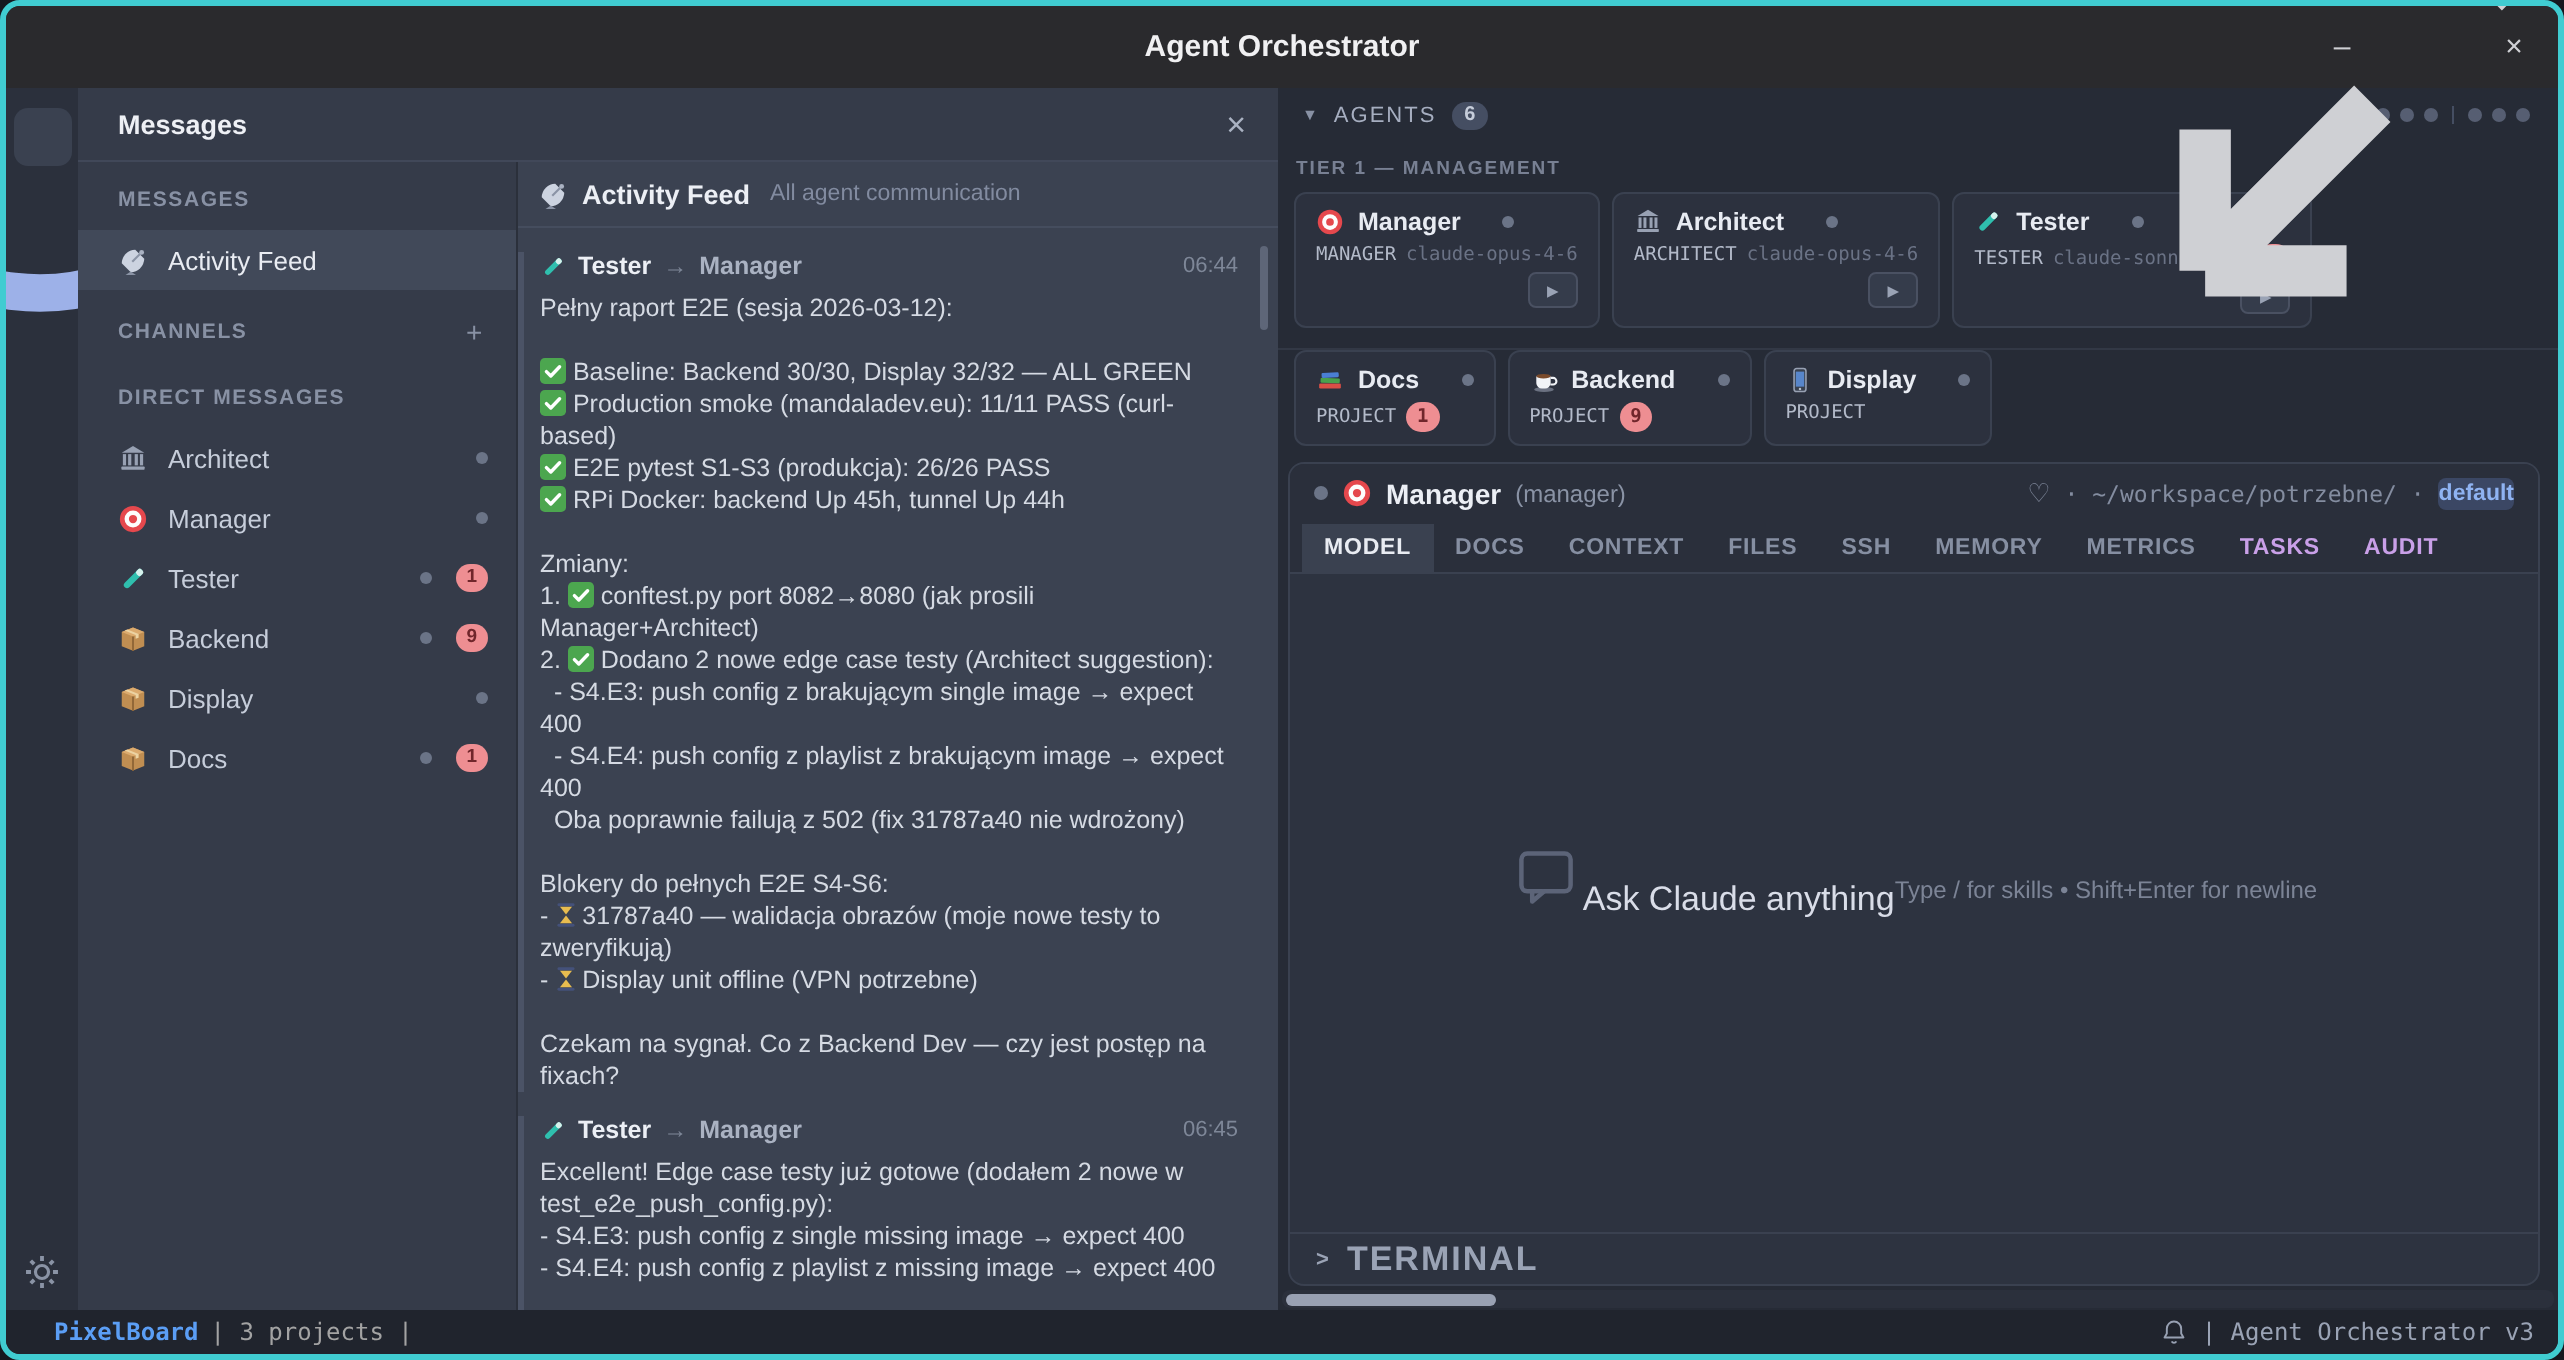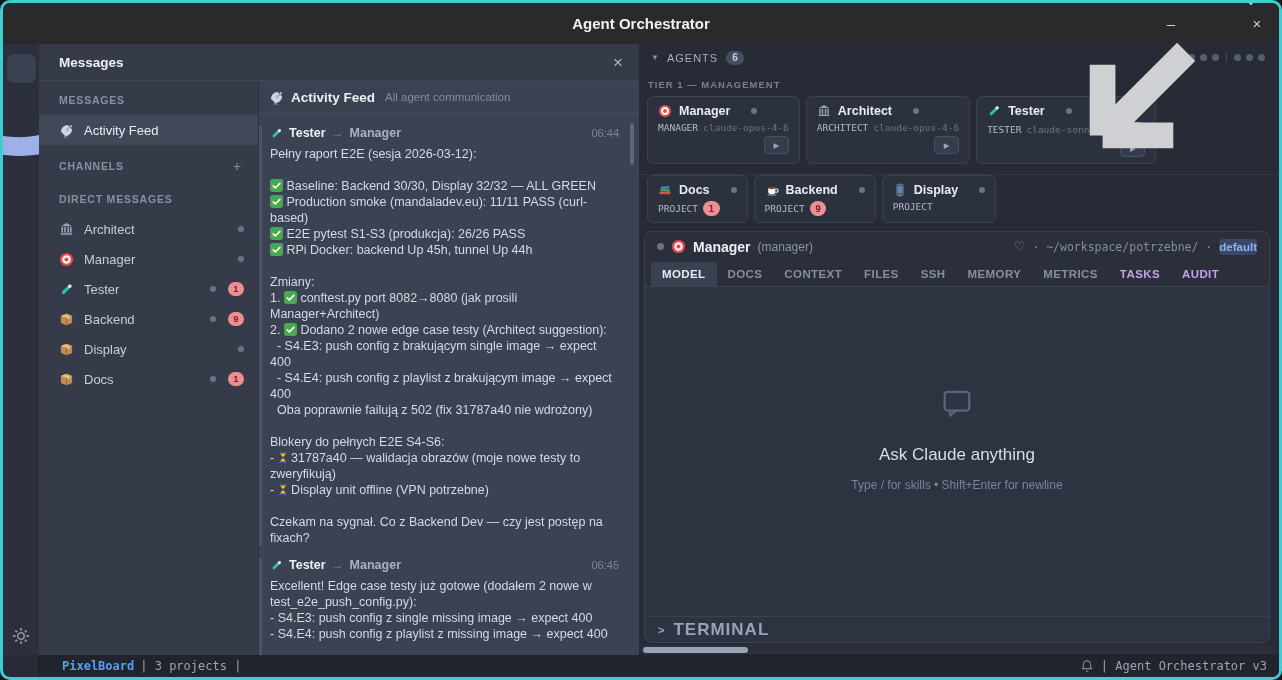--- a/index.html
+++ b/index.html
@@ -90,39 +90,39 @@
   .dp-name { color:#eceff5; font-size:14px; font-weight:700; }
   .dp-paren { color:#8a93a5; font-size:12px; }
   .dp-right { margin-left:auto; display:flex; align-items:center; gap:7px; }
   .dp-heart { color:#788093; font-size:13px; }
   .dp-path { color:#848da0; font-family:"DejaVu Sans Mono",monospace; font-size:11.5px; }
   .dp-default { background:#3b4764; color:#8fb3f2; font-size:11.5px; font-weight:700; border-radius:4px; padding:2px 0; }
   .tabs { height:25px; flex:none; display:flex; align-items:stretch; padding:0 6px; border-bottom:1px solid #3a4150; background:#2a2f3b; }
   .tab { display:flex; align-items:center; padding:0 11px; font-size:11.5px; font-weight:700; letter-spacing:.4px; color:#868fa2; }
   .tab.active { background:#3a4150; color:#e9ecf2; }
   .tab.purple { color:#c9a0e8; }
-  .dp-content { flex:1; display:flex; flex-direction:column; align-items:center; justify-content:center; padding-bottom:26px; }
+  .dp-content { flex:1; display:flex; flex-direction:row; align-items:center; justify-content:center; padding-bottom:26px; }
   .empty-bubble svg { width:36px; height:36px; }
   .empty-title { margin-top:24px; color:#d9dde8; font-size:17px; }
   .empty-hint { margin-top:13px; color:#7c8496; font-size:12px; }
   .input-row { flex:none; padding:2px 30px 11px 31px; }
   .ask-input-wrap { height:36px; border:1.5px solid #4d5565; border-radius:10px; background:#272c37; display:flex; align-items:center; padding:0 5px 0 16px; }
   .ask-input { flex:1; background:transparent; border:none; outline:none; color:#c6cdda; font-size:13px; font-family:"Liberation Sans",sans-serif; }
   .ask-input::placeholder { color:#6d7587; }
   .send-btn { width:30px; height:27px; border-radius:7px; background:#3d4455; display:flex; align-items:center; justify-content:center; flex:none; }
   .send-btn svg { width:15px; height:15px; }
   .terminal-row { flex:none; height:26px; border-top:1px solid #3a4150; display:flex; align-items:center; gap:9px; padding:0 13px; }
   .term-chev { color:#9aa3b5; font-size:11px; font-weight:700; }
   .term-label { color:#9aa3b5; font-size:17px; font-weight:700; letter-spacing:1px; }
   .hscroll { height:9px; flex:none; margin:2px 2px 1px 2px; background:#2b303c; border-radius:4px; position:relative; }
   .hscroll-thumb { position:absolute; left:2px; top:1.5px; width:105px; height:6px; border-radius:3px; background:#99a1b3; }
 
   
   .statusbar { height:22px; flex:none; background:#20242d; display:flex; align-items:center; padding:0 12px 0 24px;
-               font-family:"DejaVu Sans Mono",monospace; font-size:12px;margin-left:35px; }
+               font-family:"DejaVu Sans Mono",monospace; font-size:12px; }
   .sb-app { color:#5b9ef5; font-weight:700; }
   .sb-left { color:#a3a3a3; margin-left:6px; }
   .sb-right { margin-left:auto; display:flex; align-items:center; gap:7px; color:#9aa3b5; }
   .sb-right .ic svg { width:14px; height:14px; }
 </style>
 </head>
 <body>
 
 <div class="window">
 

